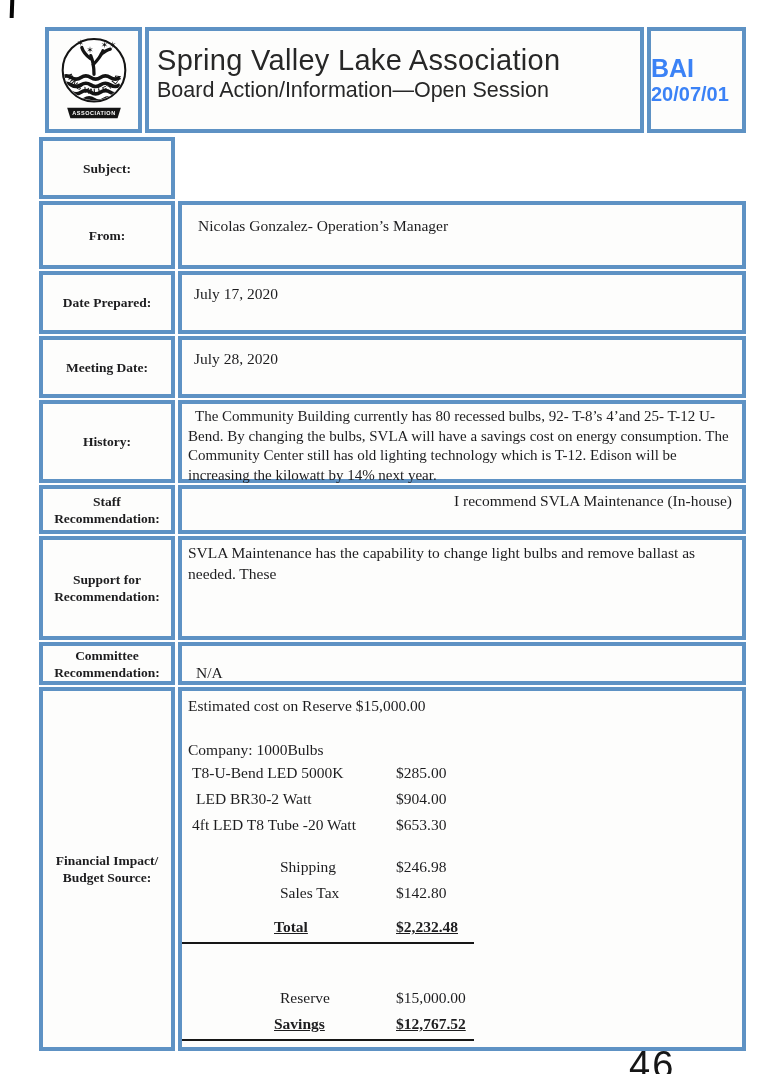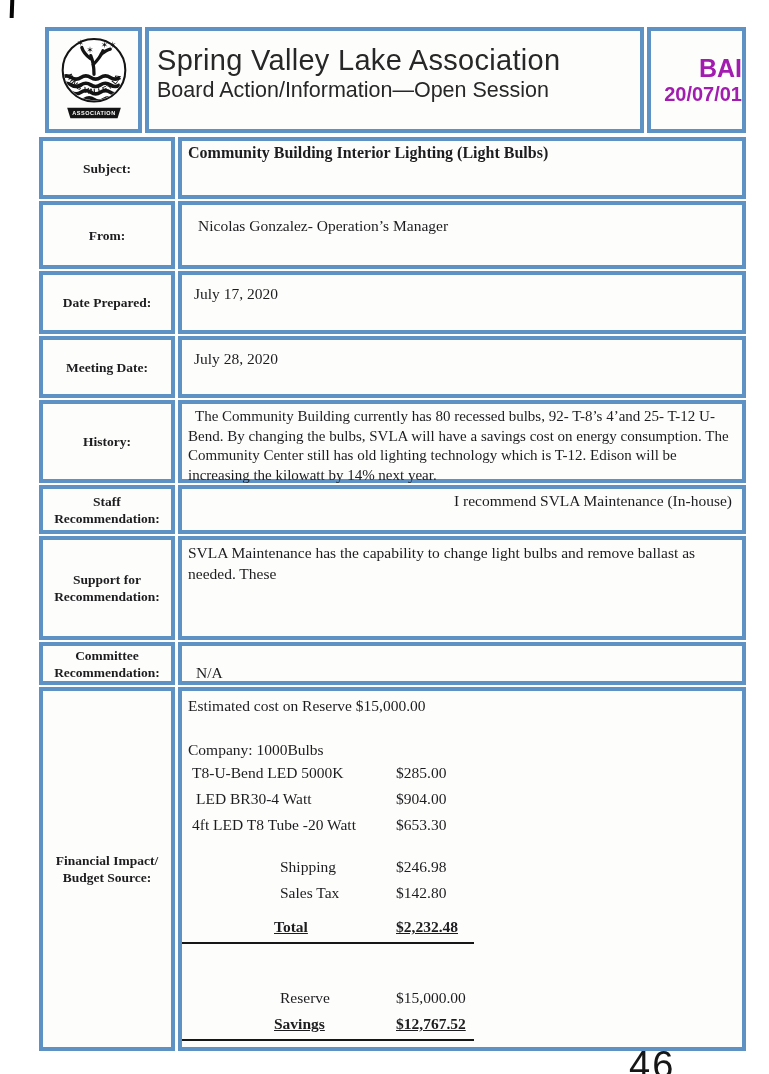--- a/index.html
+++ b/index.html
@@ -17,22 +17,22 @@
   
   .scan-mark{position:absolute;left:10px;top:-2px;width:4px;height:20px;background:#050505;transform:rotate(2deg);}
 
   
   .header{position:absolute;left:45px;top:27px;width:701px;height:106px;display:flex;gap:3px;box-sizing:border-box;}
   .cell{border:4px solid var(--blue);background:var(--paper);box-sizing:border-box;}
   .logo-cell{width:97px;display:flex;align-items:center;justify-content:center;}
   .title-cell{flex:1;padding:13px 8px 0 8px;font-family:"Liberation Sans", sans-serif;}
   .org-name{font-size:29px;letter-spacing:.3px;color:#272727;line-height:33px;}
   .doc-type{font-size:21.5px;color:#272727;line-height:27px;}
-  .bai-cell{width:99px;display:flex;flex-direction:column;align-items:flex-end;justify-content:center;
-    font-family:"Liberation Sans", sans-serif;font-weight:bold;color:#a21caf;}
+  .bai-cell{width:99px;display:flex;flex-direction:column;align-items:flex-start;justify-content:center;
+    font-family:"Liberation Sans", sans-serif;font-weight:bold;color:#3b82f6;}
   .ref-code{font-size:25px;line-height:28px;}
   .ref-date{font-size:20px;line-height:24px;}
 
   
   .form{position:absolute;left:39px;top:137px;width:707px;display:flex;flex-direction:column;gap:2px;}
   .row{display:flex;gap:3px;}
   .label-cell{width:136px;flex:0 0 136px;display:flex;align-items:center;justify-content:center;
     text-align:center;font-weight:bold;font-size:13.5px;line-height:17px;padding:2px;}
   .label-cell span{white-space:pre-line;}
   .value-cell{flex:1;font-size:15.5px;line-height:20px;padding:3px 10px 3px 6px;}
@@ -119,21 +119,20 @@
       <div class="ref-date">20/07/01</div>
     </div>
   </div>
 
   <div class="form">
 
     <div class="row" style="height:62px">
       <div class="cell label-cell">
           <span>Subject:</span>
         </div>
-      <div class="cell value-cell v-subject">Community Building Interior Lighting (Light Bulbs)</div>
     </div>
 
     <div class="row" style="height:68px">
       <div class="cell label-cell">
           <span>From:</span>
         </div>
       <div class="cell value-cell v-from">Nicolas Gonzalez- Operation’s Manager</div>
     </div>
 
     <div class="row" style="height:63px">
@@ -189,21 +188,21 @@
       <div class="cell value-cell fin">
         <div class="fin-intro">Estimated cost on Reserve $15,000.00</div>
         <div class="fin-company">Company: 1000Bulbs</div>
 
         <div class="fin-items">
           <div class="fin-line">
             <span class="fin-name">T8-U-Bend LED 5000K</span>
             <span class="fin-amt">$285.00</span>
           </div>
           <div class="fin-line">
-            <span class="fin-name" style="padding-left:8px">LED BR30-4 Watt</span>
+            <span class="fin-name" style="padding-left:8px">LED BR30-2 Watt</span>
             <span class="fin-amt">$904.00</span>
           </div>
           <div class="fin-line">
             <span class="fin-name">4ft LED T8 Tube -20 Watt</span>
             <span class="fin-amt">$653.30</span>
           </div>
         </div>
 
         <div class="mt16">
           <div class="fin-line sum">

